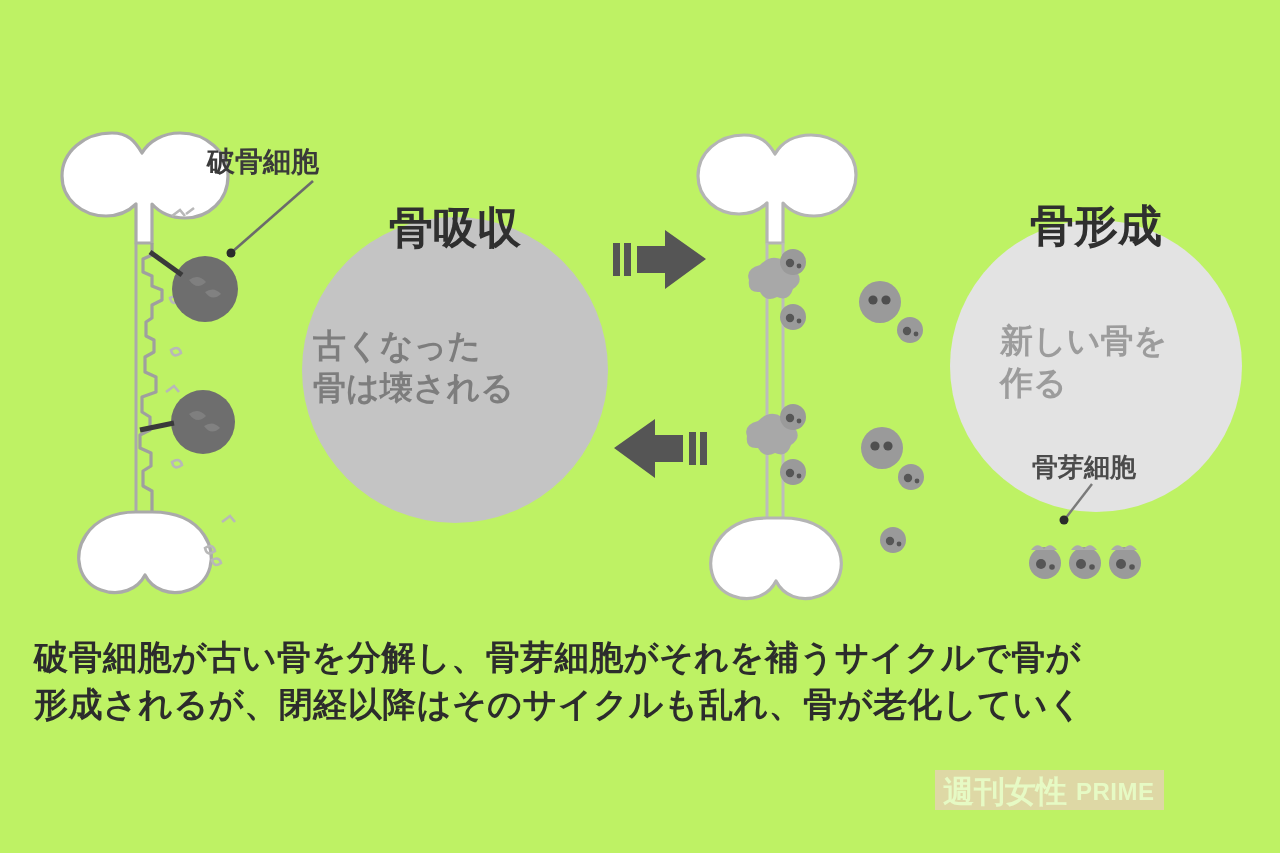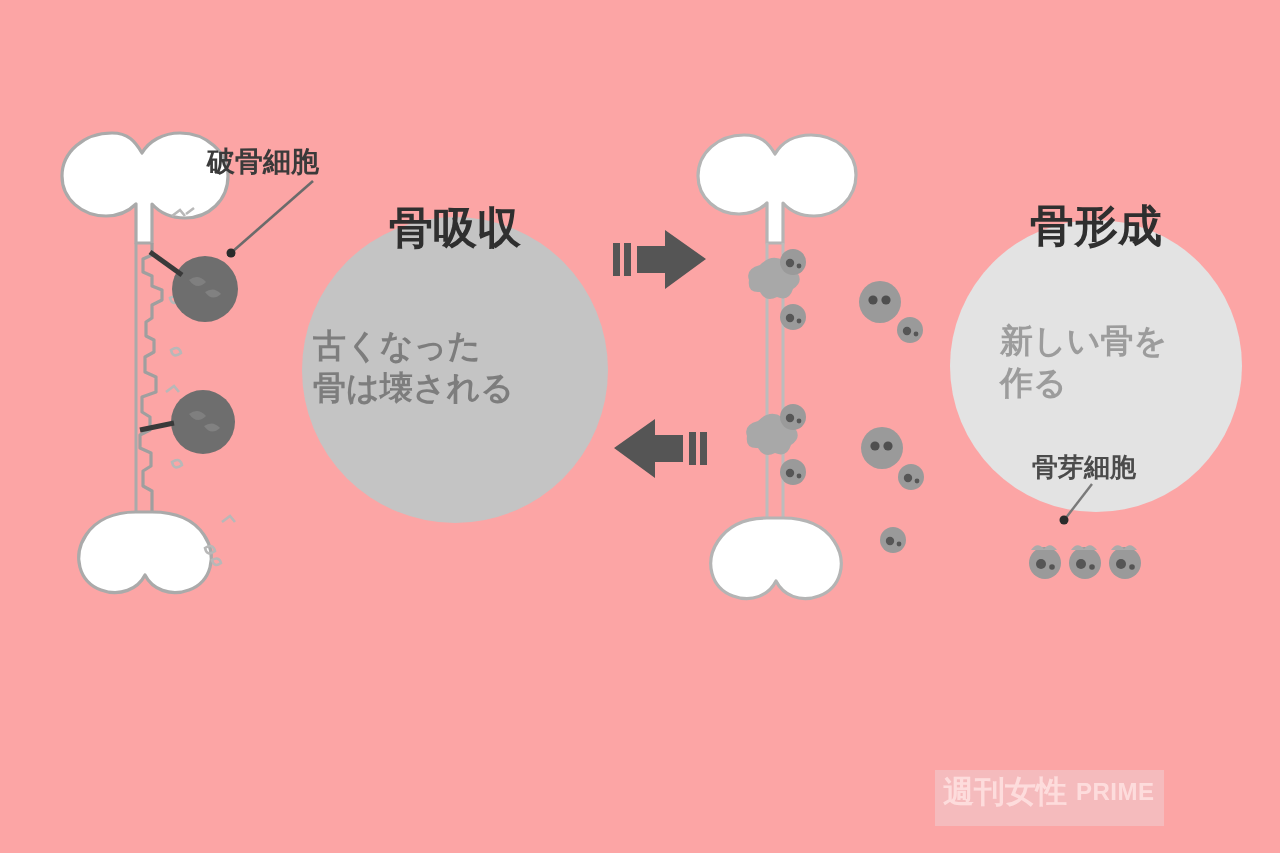--- a/index.html
+++ b/index.html
@@ -12,21 +12,21 @@
     height: 853px;
     font-family: "Liberation Sans", "DejaVu Sans", sans-serif;
     position: relative;
     overflow: hidden;
   }
   #stage {
     position: absolute;
     left: 0; top: 0;
     width: 1280px;
     height: 853px;
-    background: #fca5a5;
+    background: #bef264;
   }
   .diagram-svg {
     position: absolute;
     left: 0; top: 0;
     width: 1280px;
     height: 853px;
   }
   .caption-block {
     position: absolute;
     left: 34px;
@@ -39,21 +39,21 @@
     line-height: 47px;
     font-weight: 700;
     color: #2c2c2c;
     letter-spacing: 0.5px;
     white-space: nowrap;
   }
   .watermark {
     position: absolute;
     left: 935px;
     top: 770px;
-    height: 56px;
+    height: 40px;
     display: flex;
     align-items: stretch;
     opacity: 0.62;
   }
   .wm-left {
     background: #f2c9cd;
     color: #ffffff;
     font-size: 31px;
     font-weight: 700;
     line-height: 44px;
@@ -236,19 +236,23 @@
     <text class="svg-label" x="1032" y="476" font-size="26" fill="#4b4b4b">骨芽細胞</text>
     <line x1="1065" y1="519" x2="1092" y2="484" stroke="#7a7a7a" stroke-width="2.4"></line>
     <circle cx="1064" cy="520" r="4.5" fill="#2b2b2b"></circle>
     <g>
       <use href="#osteoblastTrio" x="1045" y="563"></use>
       <use href="#osteoblastTrio" x="1085" y="563"></use>
       <use href="#osteoblastTrio" x="1125" y="563"></use>
     </g>
   </svg>
 
+  <div class="caption-block">
+    <div class="caption-line">破骨細胞が古い骨を分解し、骨芽細胞がそれを補うサイクルで骨が</div>
+    <div class="caption-line">形成されるが、閉経以降はそのサイクルも乱れ、骨が老化していく</div>
+  </div>
 
   <div class="watermark">
     <span class="wm-left">週刊女性</span>
     <span class="wm-right">PRIME</span>
   </div>
 
 </div>
 
 </body></html>

